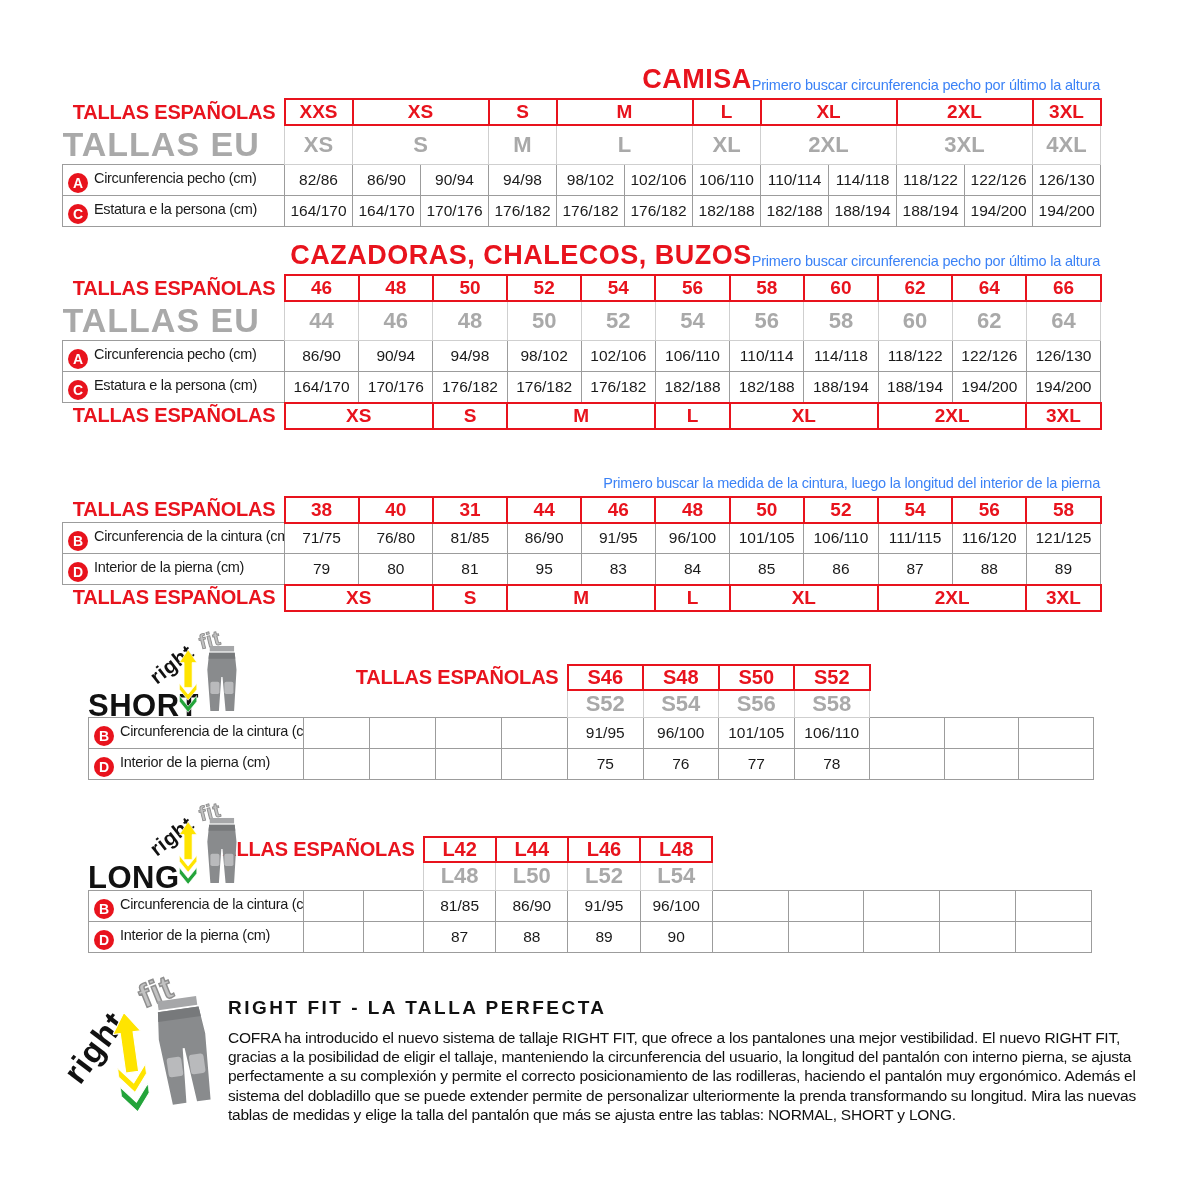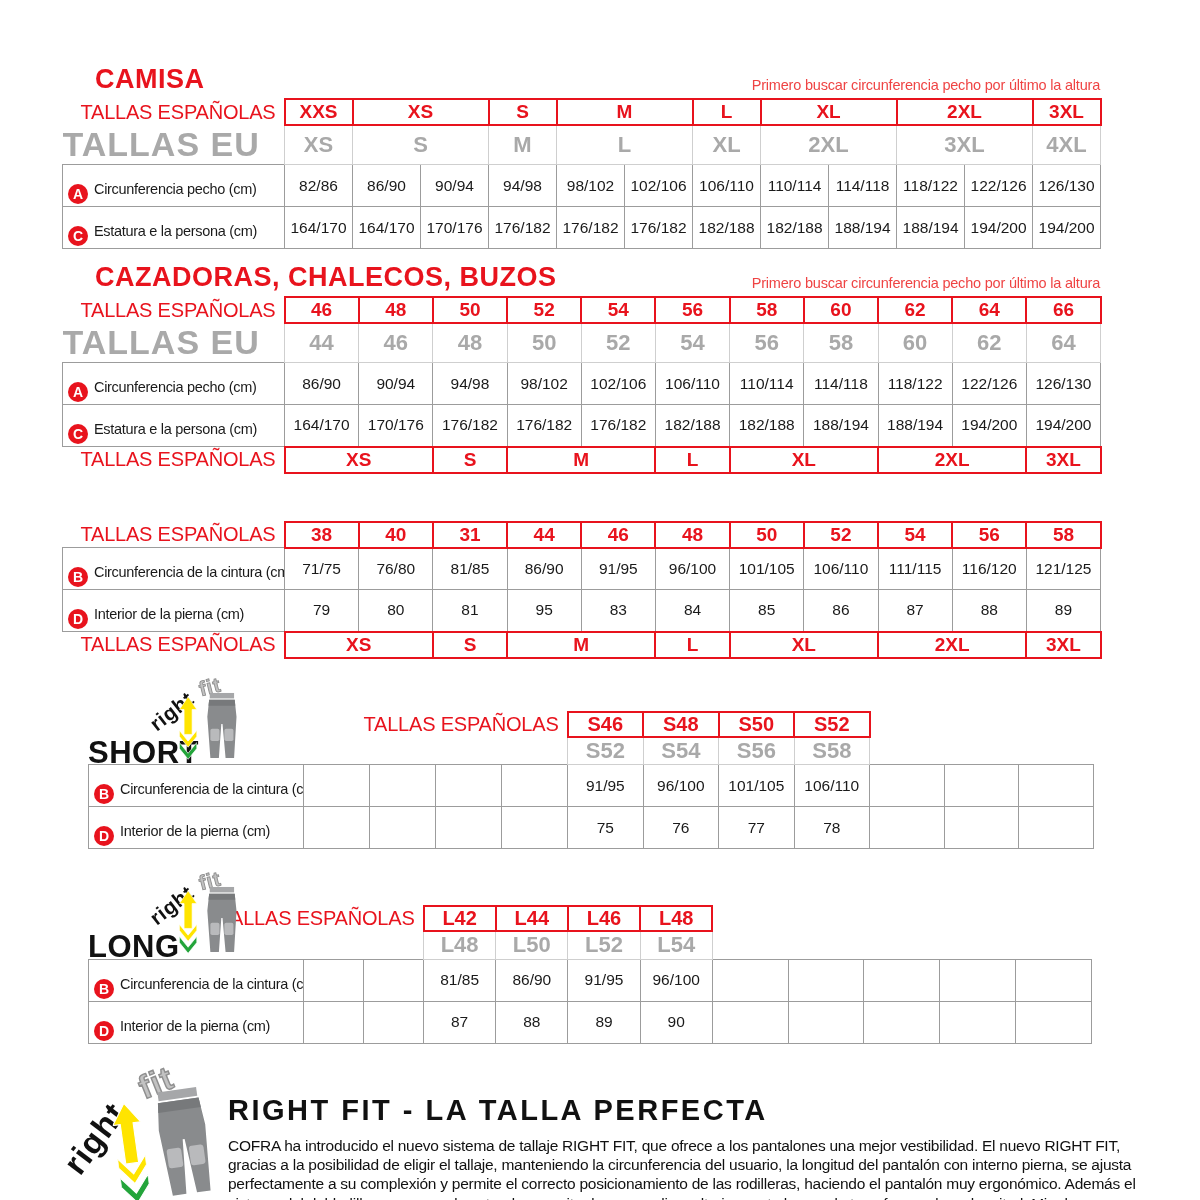--- a/index.html
+++ b/index.html
@@ -10,35 +10,35 @@
   }
   *{box-sizing:border-box;}
   html,body{margin:0;padding:0;}
   body{
     width:1200px;height:1200px;overflow:hidden;background:#ffffff;
     font-family:"Liberation Sans",sans-serif;color:#1a1a1a;
   }
   .page{position:relative;padding:64px 0 0 62px;width:1200px;}
 
   
-  .sec-head{display:flex;align-items:flex-end;justify-content:space-between;width:1038px;margin-bottom:2px;gap:40px;}
+  .sec-head{display:flex;align-items:flex-end;justify-content:flex-end;width:1038px;margin-bottom:2px;}
   .sec-title{font-size:27px;font-weight:bold;color:var(--red);letter-spacing:0.5px;margin:0 0 1px 33px;white-space:nowrap;}
-  .note{font-size:14.5px;color:#ef4444;padding-bottom:3px;letter-spacing:-0.2px;white-space:nowrap;}
+  .note{font-size:14.5px;color:#3b82f6;padding-bottom:3px;letter-spacing:-0.2px;white-space:nowrap;}
 
   
   table.sizes{table-layout:fixed;border-collapse:collapse;width:1038px;}
   table.sizes.sl{width:1004px;}
   td{padding:0;text-align:center;white-space:nowrap;overflow:hidden;}
   td.red{border:2.5px solid var(--red);color:var(--red);font-weight:bold;font-size:19px;height:26px;background:#fff;}
   td.slred{height:17px;font-size:20px;}
   td.eu{border:1px solid var(--lightborder);color:var(--graytxt);font-weight:bold;font-size:22px;height:29px;}
   td.sleu{border:1px solid var(--lightborder);color:var(--graytxt);font-weight:bold;font-size:22px;height:28px;}
   td.val{border:1px solid var(--border);font-size:15.5px;height:27px;}
-  td.mlabel{border:1px solid var(--border);font-size:14.5px;text-align:left;padding:16px 2px 2px 5px;letter-spacing:-0.3px;}
-  td.hlabel{border:none;color:var(--red);font-weight:normal;font-size:20px;text-align:right;padding-right:8px;letter-spacing:-0.2px;}
+  td.mlabel{border:1px solid var(--border);font-size:14.5px;text-align:left;padding:5px 2px 2px 5px;letter-spacing:-0.3px;}
+  td.hlabel{border:none;color:var(--red);font-weight:bold;font-size:20px;text-align:right;padding-right:8px;letter-spacing:-0.2px;}
   td.eulabel{border:none;color:var(--graytxt);font-weight:bold;font-size:34px;text-align:left;letter-spacing:1px;}
   td.nob{border:none;}
   .badge{display:inline-flex;align-items:center;justify-content:center;width:20px;height:20px;border-radius:50%;
     background:var(--red);color:#fff;font-weight:bold;font-size:14px;margin-right:6px;vertical-align:-5px;}
 
   
   #sec-cazadoras{margin-top:13px;}
   #sec-pantalones{margin-top:45px;}
   #sec-short{margin-top:52px;}
   #sec-long{margin-top:56px;}
@@ -57,21 +57,21 @@
   .rf-pants{position:absolute;right:16px;top:20px;}
   .rf-arrow{position:absolute;left:36px;top:26px;}
   .rflogo.small{position:absolute;left:64px;top:-34px;transform:scale(0.76);transform-origin:top left;z-index:2;}
   .rflogo.big{transform:scale(1.22) rotate(-8deg);transform-origin:top left;}
   .rflogo.big .rf-right{transform:rotate(-45deg);left:-12px;top:36px;}
 
   
   .rf-sec{display:flex;gap:14px;}
   .rf-logo-wrap{width:152px;flex:none;padding-top:6px;}
   .rf-text{padding-top:2px;}
-  .rf-title{font-size:29px;font-weight:bold;color:#111;letter-spacing:2.5px;margin:18px 0 9px 0;}
+  .rf-title{font-size:19px;font-weight:bold;color:#111;letter-spacing:2.5px;margin:12px 0 9px 0;}
   .rf-body{font-size:15.5px;line-height:1.25;width:938px;margin:0;letter-spacing:-0.25px;color:#111;}
 </style>
 </head>
 <body>
 
 <div class="page">
 
   <section id="sec-camisa">
     <div class="sec-head">
       <h2 class="sec-title">CAMISA</h2>
@@ -236,20 +236,21 @@
             <td class="red" colspan="2">XL</td>
             <td class="red" colspan="2">2XL</td>
             <td class="red" colspan="1">3XL</td>
           </tr>
         </tbody>
       </table>
   </section>
 
   <section id="sec-pantalones">
     <div class="sec-head">
+      <div class="note">Primero buscar la medida de la cintura, luego la longitud del interior de la pierna</div>
     </div>
     <table class="sizes" id="t-pantalones">
         <colgroup>
           <col style="width:222px">
           <col style="width:74.2px">
           <col style="width:74.2px">
           <col style="width:74.2px">
           <col style="width:74.2px">
           <col style="width:74.2px">
           <col style="width:74.2px">

